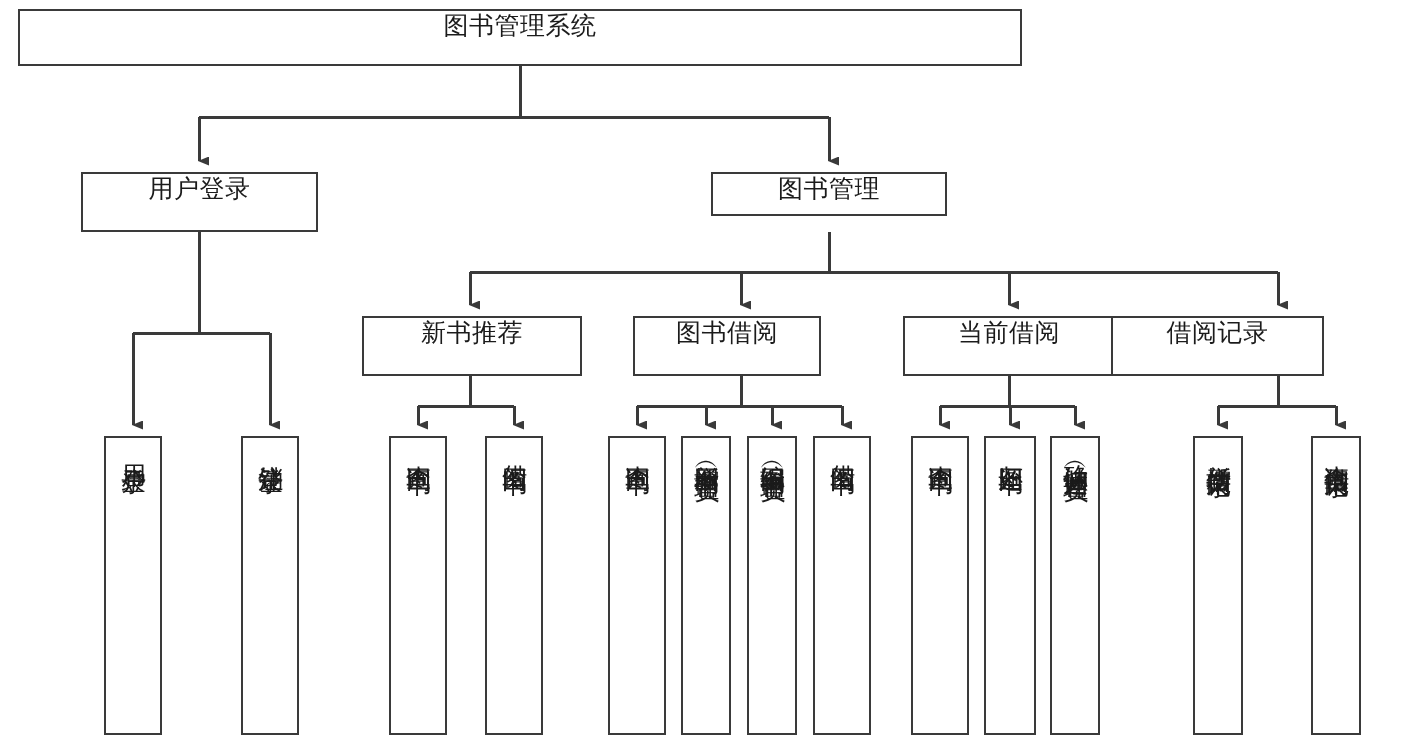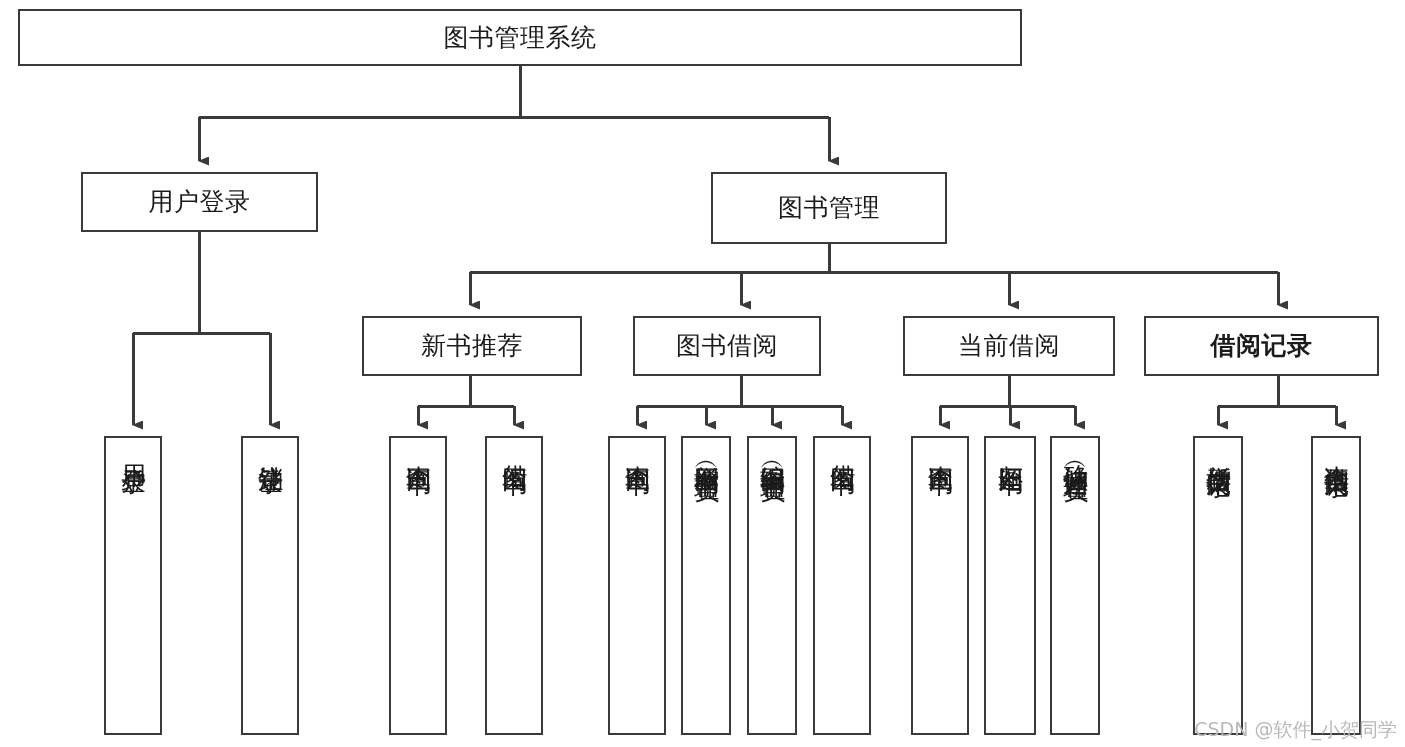--- a/index.html
+++ b/index.html
@@ -26,21 +26,20 @@
     top: 0;
     width: 1405px;
     height: 747px;
   }
   .node {
     position: absolute;
     box-sizing: border-box;
     background: #ffffff;
     border: 2px solid #3a3a3a;
     display: flex;
-    align-items: center;
     justify-content: center;
     color: #1b1b1b;
     z-index: 2;
   }
   .node-label {
     display: block;
     text-align: center;
     line-height: 1.18;
     letter-spacing: 0.5px;
   }
@@ -119,34 +118,34 @@
       </g>
   </svg>
 
   <div class="node horizontal" style="left: 18px; top: 9px; width: 1004px; height: 57px;">
     <span class="node-label">图书管理系统</span>
   </div>
 
   <div class="node horizontal" style="left: 81px; top: 172px; width: 237px; height: 60px;">
     <span class="node-label">用户登录</span>
   </div>
-  <div class="node horizontal" style="left: 711px; top: 172px; width: 236px; height: 72px;">
+  <div class="node horizontal" style="left: 711px; top: 172px; width: 236px; height: 44px;">
     <span class="node-label">图书管理</span>
   </div>
 
   <div class="node horizontal" style="left: 362px; top: 316px; width: 220px; height: 60px;">
     <span class="node-label">新书推荐</span>
   </div>
   <div class="node horizontal" style="left: 633px; top: 316px; width: 188px; height: 60px;">
     <span class="node-label">图书借阅</span>
   </div>
   <div class="node horizontal" style="left: 903px; top: 316px; width: 212px; height: 60px;">
     <span class="node-label">当前借阅</span>
   </div>
-  <div class="node horizontal" style="left: 1144px; top: 316px; width: 235px; height: 60px; font-weight: bold;">
+  <div class="node horizontal" style="left: 1111px; top: 316px; width: 213px; height: 60px;">
     <span class="node-label">借阅记录</span>
   </div>
 
   <div class="node vertical" style="left: 104px; top: 436px; width: 58px; height: 299px;">
     <span class="node-label">用户登录</span>
   </div>
   <div class="node vertical" style="left: 241px; top: 436px; width: 58px; height: 299px;">
     <span class="node-label">注销登录</span>
   </div>
   <div class="node vertical" style="left: 389px; top: 436px; width: 58px; height: 299px;">
@@ -176,14 +175,13 @@
   <div class="node vertical" style="left: 1050px; top: 436px; width: 50px; height: 299px;">
     <span class="node-label">确认归还（管理员）</span>
   </div>
   <div class="node vertical" style="left: 1193px; top: 436px; width: 50px; height: 299px;">
     <span class="node-label">新增借阅记录</span>
   </div>
   <div class="node vertical" style="left: 1311px; top: 436px; width: 50px; height: 299px;">
     <span class="node-label">查询借阅记录</span>
   </div>
 
-  <div id="watermark">CSDN @软件_小贺同学</div>
 </div>
 
 </body></html>

